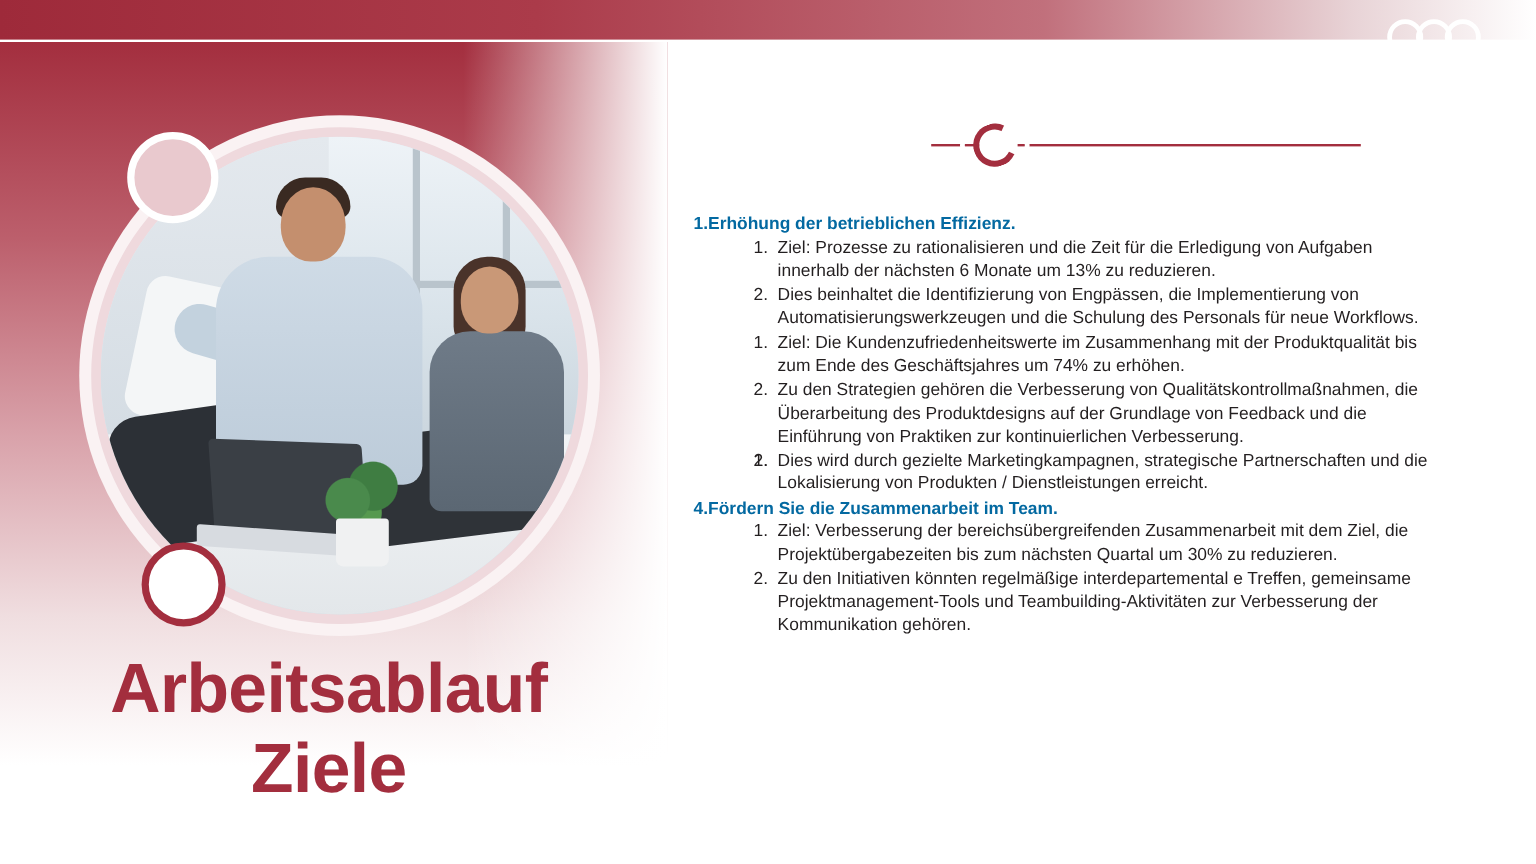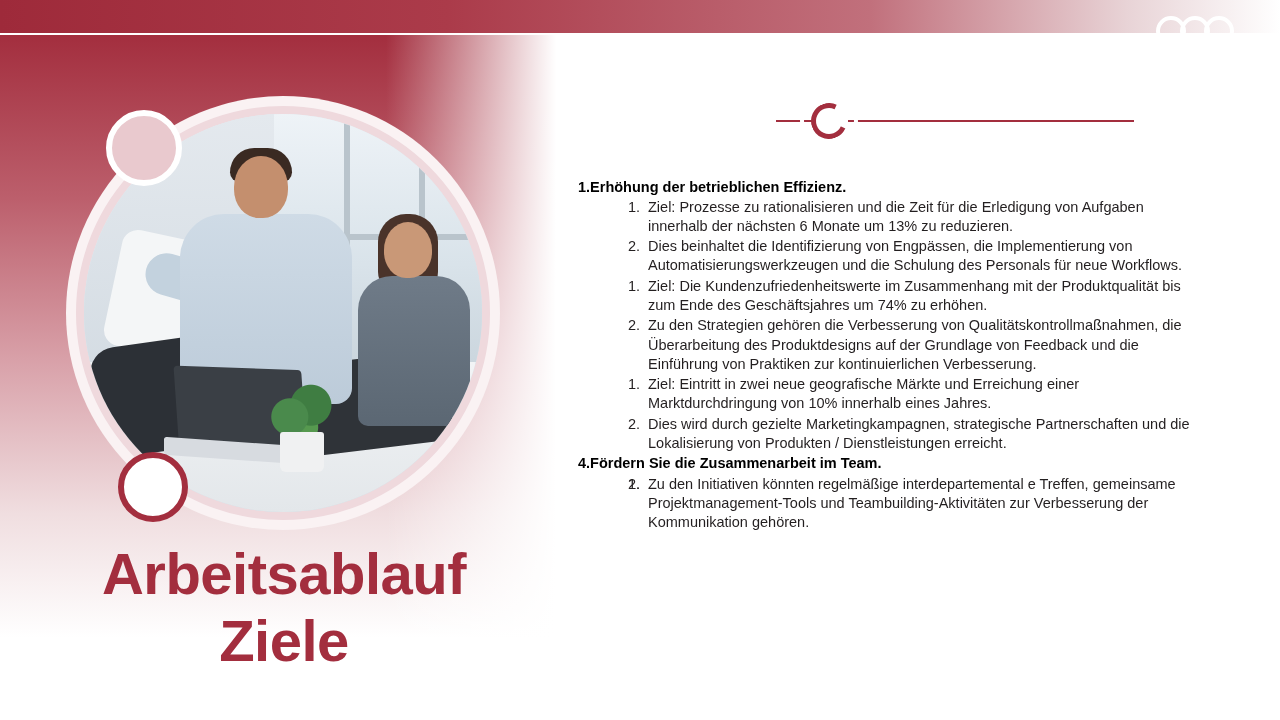--- a/index.html
+++ b/index.html
@@ -291,21 +291,21 @@
     width: 70px; height: 70px;
     border-radius: 50%;
     background: #ffffff;
     border: 6px solid #a32e3e;
     box-sizing: border-box;
   }
 
   
   .title {
     position: absolute;
-    left: 34px;
+    left: 24px;
     top: 540px;
     width: 500px;
     text-align: center;
     color: #a32e3e;
     font-weight: bold;
     font-size: 58px;
     line-height: 1.16;
     letter-spacing: -0.5px;
   }
   .title .line { display: block; }
@@ -313,21 +313,21 @@
   
   .content {
     position: absolute;
     left: 578px;
     top: 178px;
     width: 620px;
     color: #231f20;
   }
   .goal { margin-bottom: 0; }
   .goal-head {
-    color: #000000;
+    color: #0369a1;
     font-weight: bold;
     font-size: 14.5px;
     line-height: 1.35;
     margin: 0;
     white-space: nowrap;
   }
   .sublist {
     list-style: none;
     margin: 0;
     padding: 0 0 0 40px;
@@ -432,34 +432,34 @@
           <span class="num">2.</span>
           <span>Zu den Strategien gehören die Verbesserung von Qualitätskontrollmaßnahmen, die Überarbeitung des Produktdesigns auf der Grundlage von Feedback und die Einführung von Praktiken zur kontinuierlichen Verbesserung.</span>
         </li>
       </ul>
     </div>
 
     <div class="goal">
       <ul class="sublist">
         <li class="sub-item">
           <span class="num">1.</span>
-          <span>Ziel: Eintritt in zwei neue geografische Märkte und Erreichung einer Marktdurchdringung von 10% innerhalb eines Jahres.</span>
         </li>
         <li class="sub-item">
           <span class="num">2.</span>
           <span>Dies wird durch gezielte Marketingkampagnen, strategische Partnerschaften und die Lokalisierung von Produkten / Dienstleistungen erreicht.</span>
         </li>
       </ul>
     </div>
 
     <div class="goal">
       <p class="goal-head">4.Fördern Sie die Zusammenarbeit im Team.</p>
       <ul class="sublist">
         <li class="sub-item">
           <span class="num">1.</span>
+          <span>Ziel: Verbesserung der bereichsübergreifenden Zusammenarbeit mit dem Ziel, die Projektübergabezeiten bis zum nächsten Quartal um 30% zu reduzieren.</span>
         </li>
         <li class="sub-item">
           <span class="num">2.</span>
           <span>Zu den Initiativen könnten regelmäßige interdepartemental e Treffen, gemeinsame Projektmanagement-Tools und Teambuilding-Aktivitäten zur Verbesserung der Kommunikation gehören.</span>
         </li>
       </ul>
     </div>
 
   </div>
 </div>

